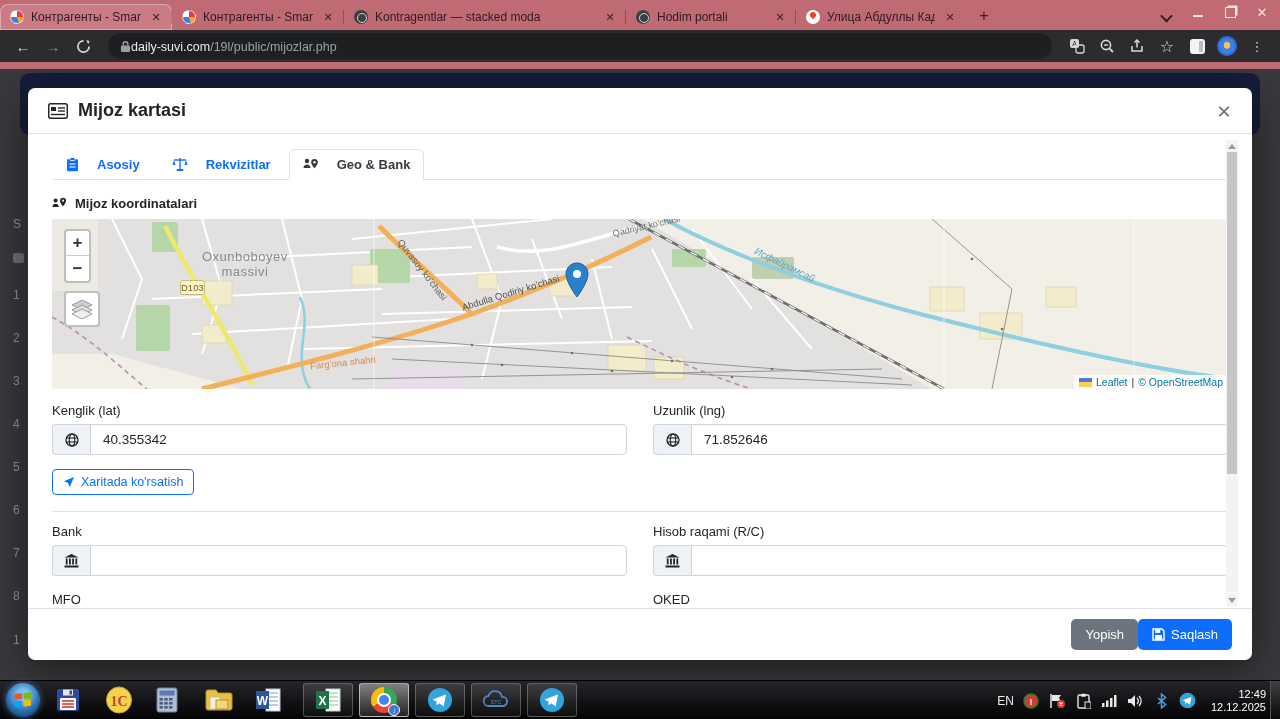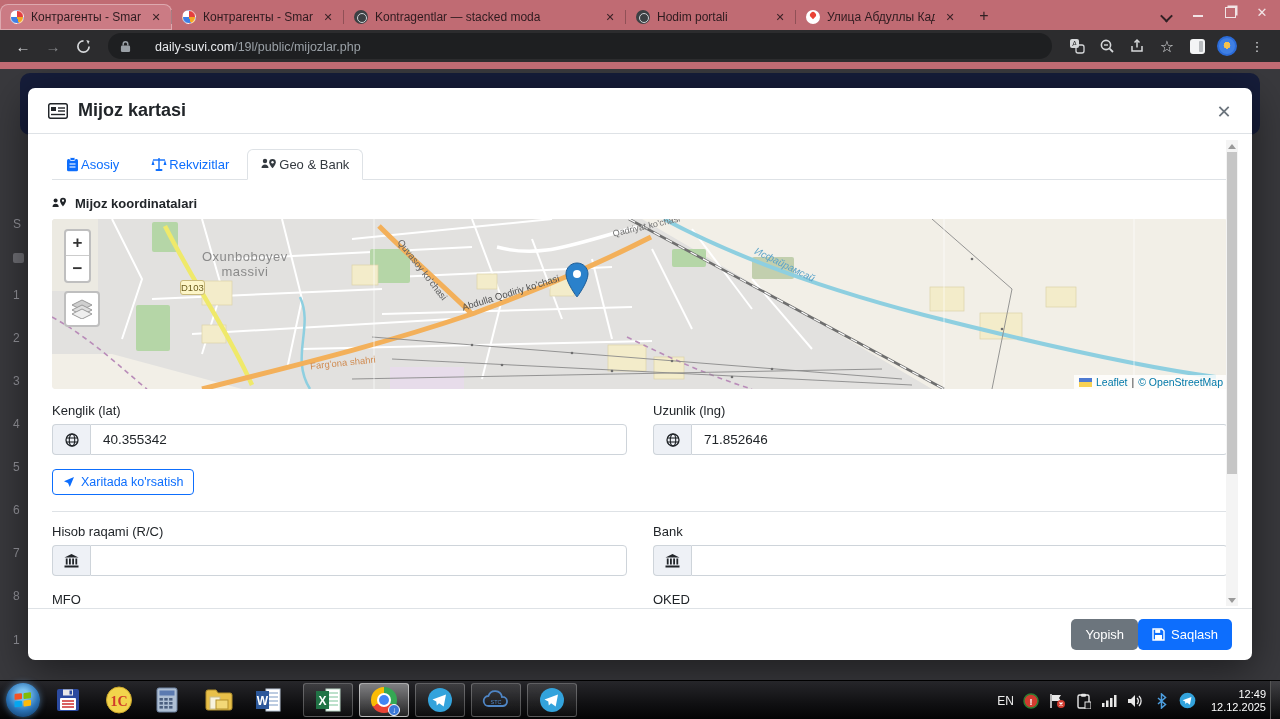--- a/index.html
+++ b/index.html
@@ -25,21 +25,21 @@
   .tab-chevron::after{ content:""; width:7px; height:7px; border-right:2px solid #312024; border-bottom:2px solid #312024; transform:rotate(45deg) translate(-1px,-1px); }
   .win-controls { position:absolute; right:4px; top:2px; display:flex; gap:4px; }
   .win-btn { width:28px; height:20px; display:flex; align-items:center; justify-content:center; }
   .wc-min::after { content:""; width:10px; height:2px; background:#f1e4e6; margin-top:8px; }
   .wc-restore::after { content:""; width:9px; height:9px; border:1.5px solid #f1e4e6; box-shadow:2px -2px 0 -0.5px #f1e4e6; }
   .wc-close { font-size:13px; color:#f1e4e6; }
 
   .toolbar { position:absolute; top:30px; left:0; width:1280px; height:32px; background:#2c2c2e; display:flex; align-items:center; padding:0 10px; gap:4px; }
   .nav-btn { width:26px; height:26px; border-radius:50%; display:flex; align-items:center; justify-content:center; color:#d6d8da; font-size:15px; }
   .nav-btn.dim { color:#85878a; }
-  .urlbar { flex:1; height:26px; margin:0 8px; background:#1e1f21; border-radius:14px; display:flex; align-items:center; padding:0 12px; gap:24px; }
+  .urlbar { flex:1; height:26px; margin:0 8px; background:#1e1f21; border-radius:14px; display:flex; align-items:center; padding:0 12px; gap:0; }
   .url-domain { font-size:12.5px; color:#e8eaed; }
   .url-path { font-size:12.5px; color:#9aa0a6; }
   .tb-ic { width:26px; height:26px; display:flex; align-items:center; justify-content:center; color:#d6d8da; }
   .sidepanel-ic { width:15px; height:15px; background:#f3f4f5; border-radius:3px; position:relative; }
   .sidepanel-ic::after{ content:""; position:absolute; right:2px; top:2px; bottom:2px; width:4px; background:#b9bcbf; border-radius:1px;}
   .avatar-ic { width:20px; height:20px; border-radius:50%; background:radial-gradient(circle at 50% 45%, #f6c14d 0 28%, #3f7fe4 30% 100%); border:2px solid #2b6bd8; }
   .kebab { color:#d6d8da; font-size:13px; letter-spacing:0; }
   .bookmarkstrip { position:absolute; top:62px; left:0; width:1280px; height:7px; background:#c06b73; }
 
   
@@ -49,21 +49,21 @@
   .bg-row { position:absolute; left:13px; width:14px; color:#93939a; font-size:12px; overflow:hidden; }
   .bg-chip { position:absolute; left:13px; width:11px; height:10px; background:#6e6e74; border-radius:2px; }
 
   
   .modal { position:absolute; left:28px; top:19px; width:1224px; height:572px; background:#fff; border-radius:7px; box-shadow:0 10px 40px rgba(0,0,0,.5); }
   .modal-header { height:46px; border-bottom:1px solid #dee2e6; display:flex; align-items:center; padding:0 20px; gap:10px; }
   .modal-title { font-size:18px; font-weight:bold; color:#212529; }
   .modal-close { position:absolute; right:16px; top:12px; width:24px; height:24px; font-size:18px; color:#6c757d; display:flex; align-items:center; justify-content:center; }
   .modal-body { position:relative; height:474px; padding:0 24px; overflow:hidden; }
   .tabs-row { display:flex; align-items:flex-end; gap:4px; padding-top:12px; border-bottom:1px solid #dee2e6; height:46px; }
-  .mtab { display:flex; align-items:center; gap:2px; padding:7px 13px; font-size:13px; font-weight:400; color:#0d6efd; border:1px solid transparent; border-radius:6px 6px 0 0; margin-bottom:-1px; }
+  .mtab { display:flex; align-items:center; gap:18px; padding:7px 13px; font-size:13px; font-weight:700; color:#0d6efd; border:1px solid transparent; border-radius:6px 6px 0 0; margin-bottom:-1px; }
   .mtab.active { color:#343a40; background:#fff; border-color:#dee2e6 #dee2e6 #fff; }
   .section-title { margin-top:16px; display:flex; align-items:center; gap:7px; font-size:13px; font-weight:bold; color:#212529; }
 
   
   .map { margin-top:8px; height:170px; position:relative; background:#f2efe7; border-radius:4px; overflow:hidden; }
   .map svg.base { position:absolute; inset:0; }
   .map-label { position:absolute; white-space:nowrap; pointer-events:none; }
   .lbl-district { left:150px; top:30px; color:#8a8a8a; font-size:13px; text-align:center; line-height:15px; letter-spacing:.5px; }
   .lbl-badge { left:128px; top:61px; background:#fdf6c8; border:1px solid #c9b97a; border-radius:3px; color:#6b5d1e; font-size:9.5px; padding:0 0; line-height:13px; }
   .lbl-qadriyat { left:560px; top:2px; color:#707070; font-size:9px; transform:rotate(-13deg); }
@@ -441,37 +441,37 @@
               <path d="M11 1L1 5.2l4 1.8 1.8 4z" fill="#0d6efd"></path>
             </svg>
           <span>Xaritada ko'rsatish</span>
         </button>
 
         <div class="divider"></div>
 
         
         <div class="fields-row row2">
           <div class="fcol">
-            <div class="flabel">Hisob raqami (R/C)</div>
+            <div class="flabel">Bank</div>
             <div class="igroup">
               <span class="iaddon">
                 <svg width="15" height="14" viewBox="0 0 15 14">
                     <path d="M7.5 0L14.5 3.5H0.5z" fill="#212529"></path>
                     <rect x="1.8" y="4.5" width="1.8" height="6" fill="#212529"></rect>
                     <rect x="5" y="4.5" width="1.8" height="6" fill="#212529"></rect>
                     <rect x="8.2" y="4.5" width="1.8" height="6" fill="#212529"></rect>
                     <rect x="11.4" y="4.5" width="1.8" height="6" fill="#212529"></rect>
                     <rect x="0.5" y="11.5" width="14" height="2" fill="#212529"></rect>
                   </svg>
               </span>
               <input class="iinput" value="" style="">
             </div>
           </div>
           <div class="fcol">
-            <div class="flabel">Bank</div>
+            <div class="flabel">Hisob raqami (R/C)</div>
             <div class="igroup">
               <span class="iaddon">
                 <svg width="15" height="14" viewBox="0 0 15 14">
                     <path d="M7.5 0L14.5 3.5H0.5z" fill="#212529"></path>
                     <rect x="1.8" y="4.5" width="1.8" height="6" fill="#212529"></rect>
                     <rect x="5" y="4.5" width="1.8" height="6" fill="#212529"></rect>
                     <rect x="8.2" y="4.5" width="1.8" height="6" fill="#212529"></rect>
                     <rect x="11.4" y="4.5" width="1.8" height="6" fill="#212529"></rect>
                     <rect x="0.5" y="11.5" width="14" height="2" fill="#212529"></rect>
                   </svg>

